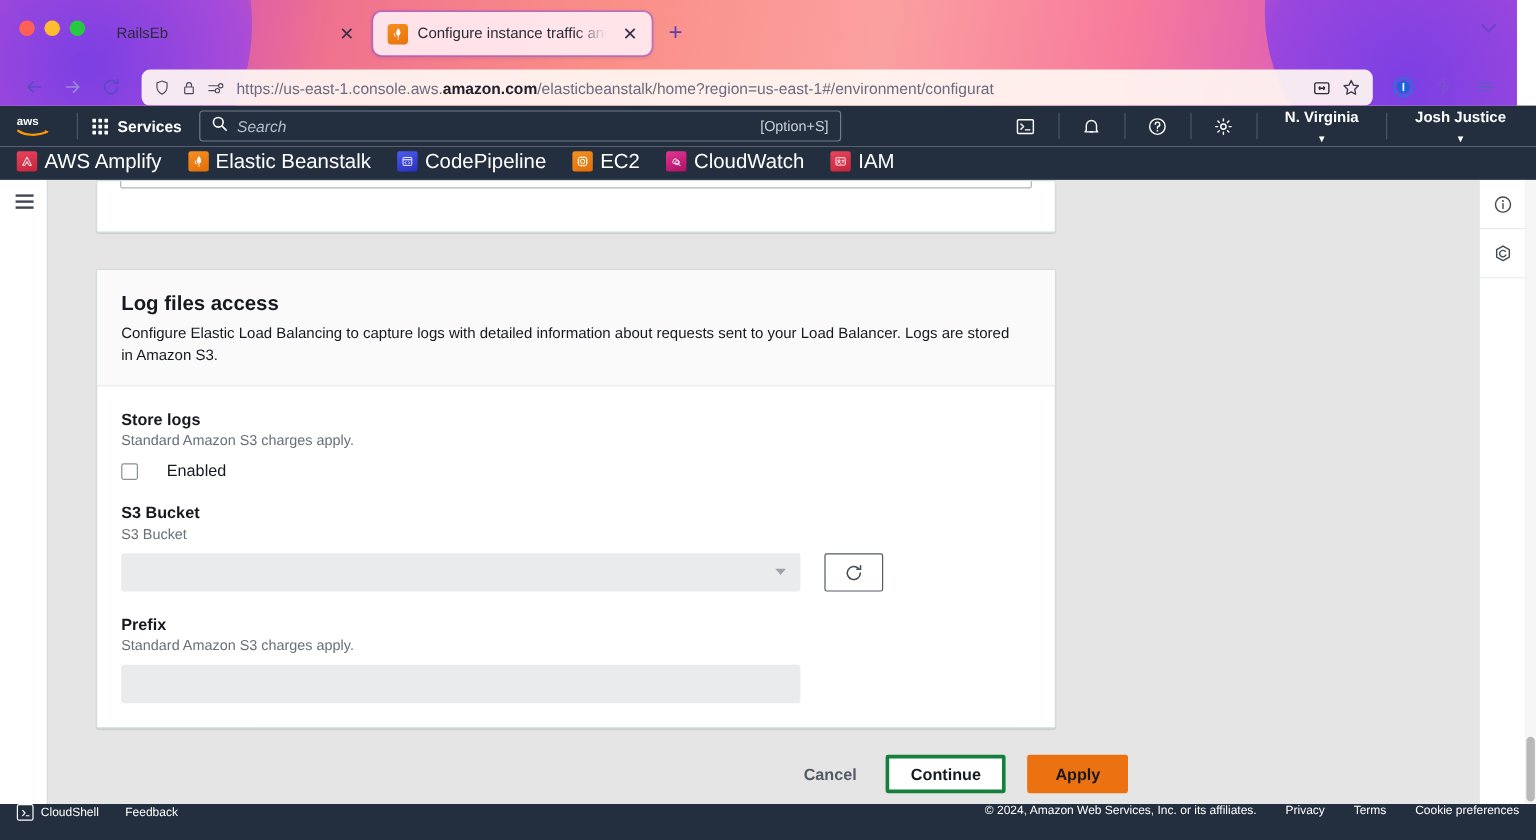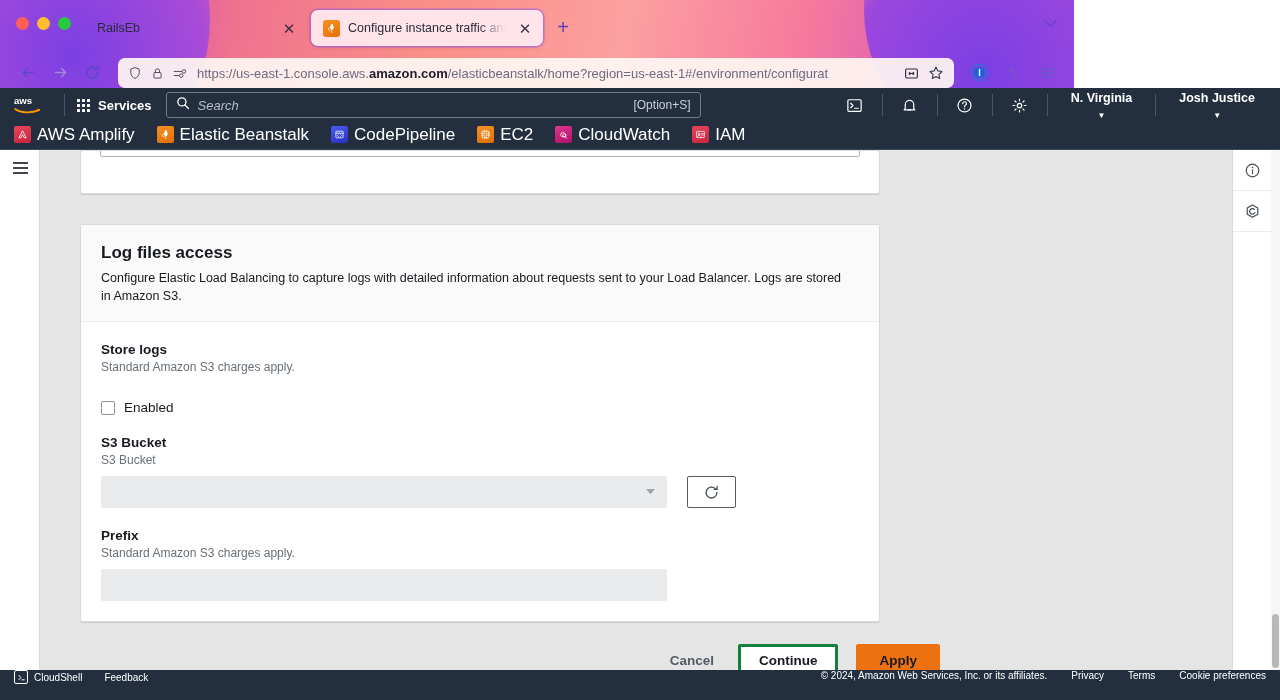--- a/index.html
+++ b/index.html
@@ -5,21 +5,21 @@
   * { box-sizing: border-box; margin: 0; padding: 0; }
   html, body {
     width: 1280px; height: 700px; overflow: hidden;
     font-family: "Liberation Sans", sans-serif;
     background: #fff;
   }
 
   
   .browser {
     position: relative;
-    width: 1074px; height: 88px;
+    width: 1264px; height: 88px;
     background: linear-gradient(100deg,
        #8b4ae0 0%, #c84bc0 9%, #f0728e 22%, #fa8f87 40%,
        #fba0a0 58%, #f77a9c 74%, #d95bb8 88%, #7b45d8 100%);
     overflow: hidden;
   }
   .browser::before {
     content: ""; position: absolute;
     left: -130px; top: -150px; width: 340px; height: 340px;
     border-radius: 50%;
     background: radial-gradient(circle at 60% 60%, #7b3fe4 0%, #a84bd8 45%, rgba(200,75,192,0) 72%);
@@ -186,21 +186,21 @@
   .card-head { padding: 18px 20px 16px; border-bottom: 1px solid #e9ebed; background: #fafafa; }
   .card-title { font-size: 17px; font-weight: 700; color: #16191f; }
   .card-desc { margin-top: 6px; font-size: 12.5px; line-height: 1.45; color: #16191f; max-width: 745px; }
 
   .card-body { padding: 20px; }
   .field { margin-bottom: 20px; }
   .field:last-child { margin-bottom: 0; }
   .field-label { font-size: 13.5px; font-weight: 700; color: #16191f; }
   .field-hint { margin-top: 3px; font-size: 12px; color: #687078; }
 
-  .chk-row { display: flex; align-items: center; gap: 9px; margin-top: 26px; }
+  .chk-row { display: flex; align-items: center; gap: 24px; margin-top: 11px; }
   .chk-box {
     width: 14px; height: 14px; border: 1px solid #879196;
     border-radius: 2px; background: #fff; flex: 0 0 auto;
   }
   .chk-label { font-size: 13.5px; color: #16191f; }
 
   .input-row { display: flex; align-items: center; gap: 20px; margin-top: 9px; }
   .select-disabled {
     width: 566px; height: 32px; background: #e9ebed;
     border: 1px solid #e9ebed; border-radius: 2px;

